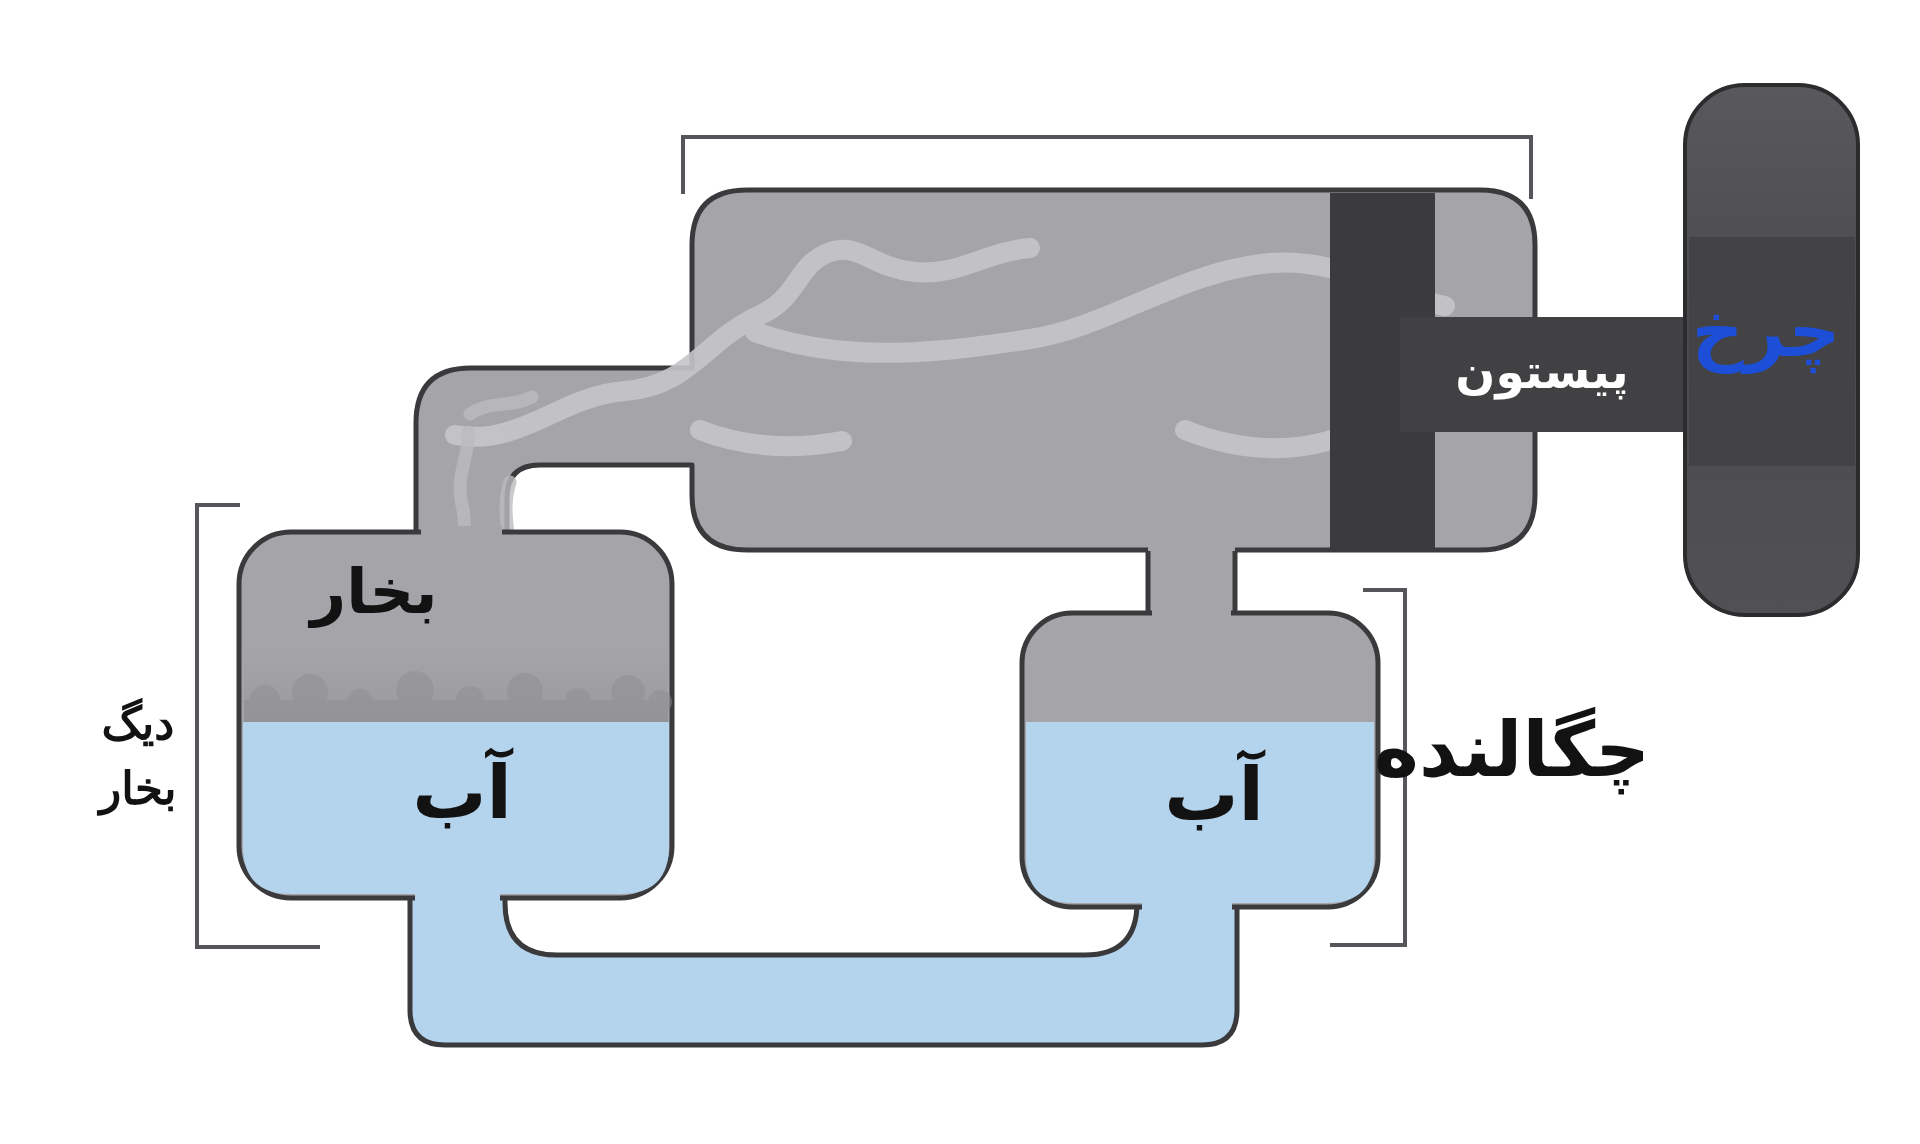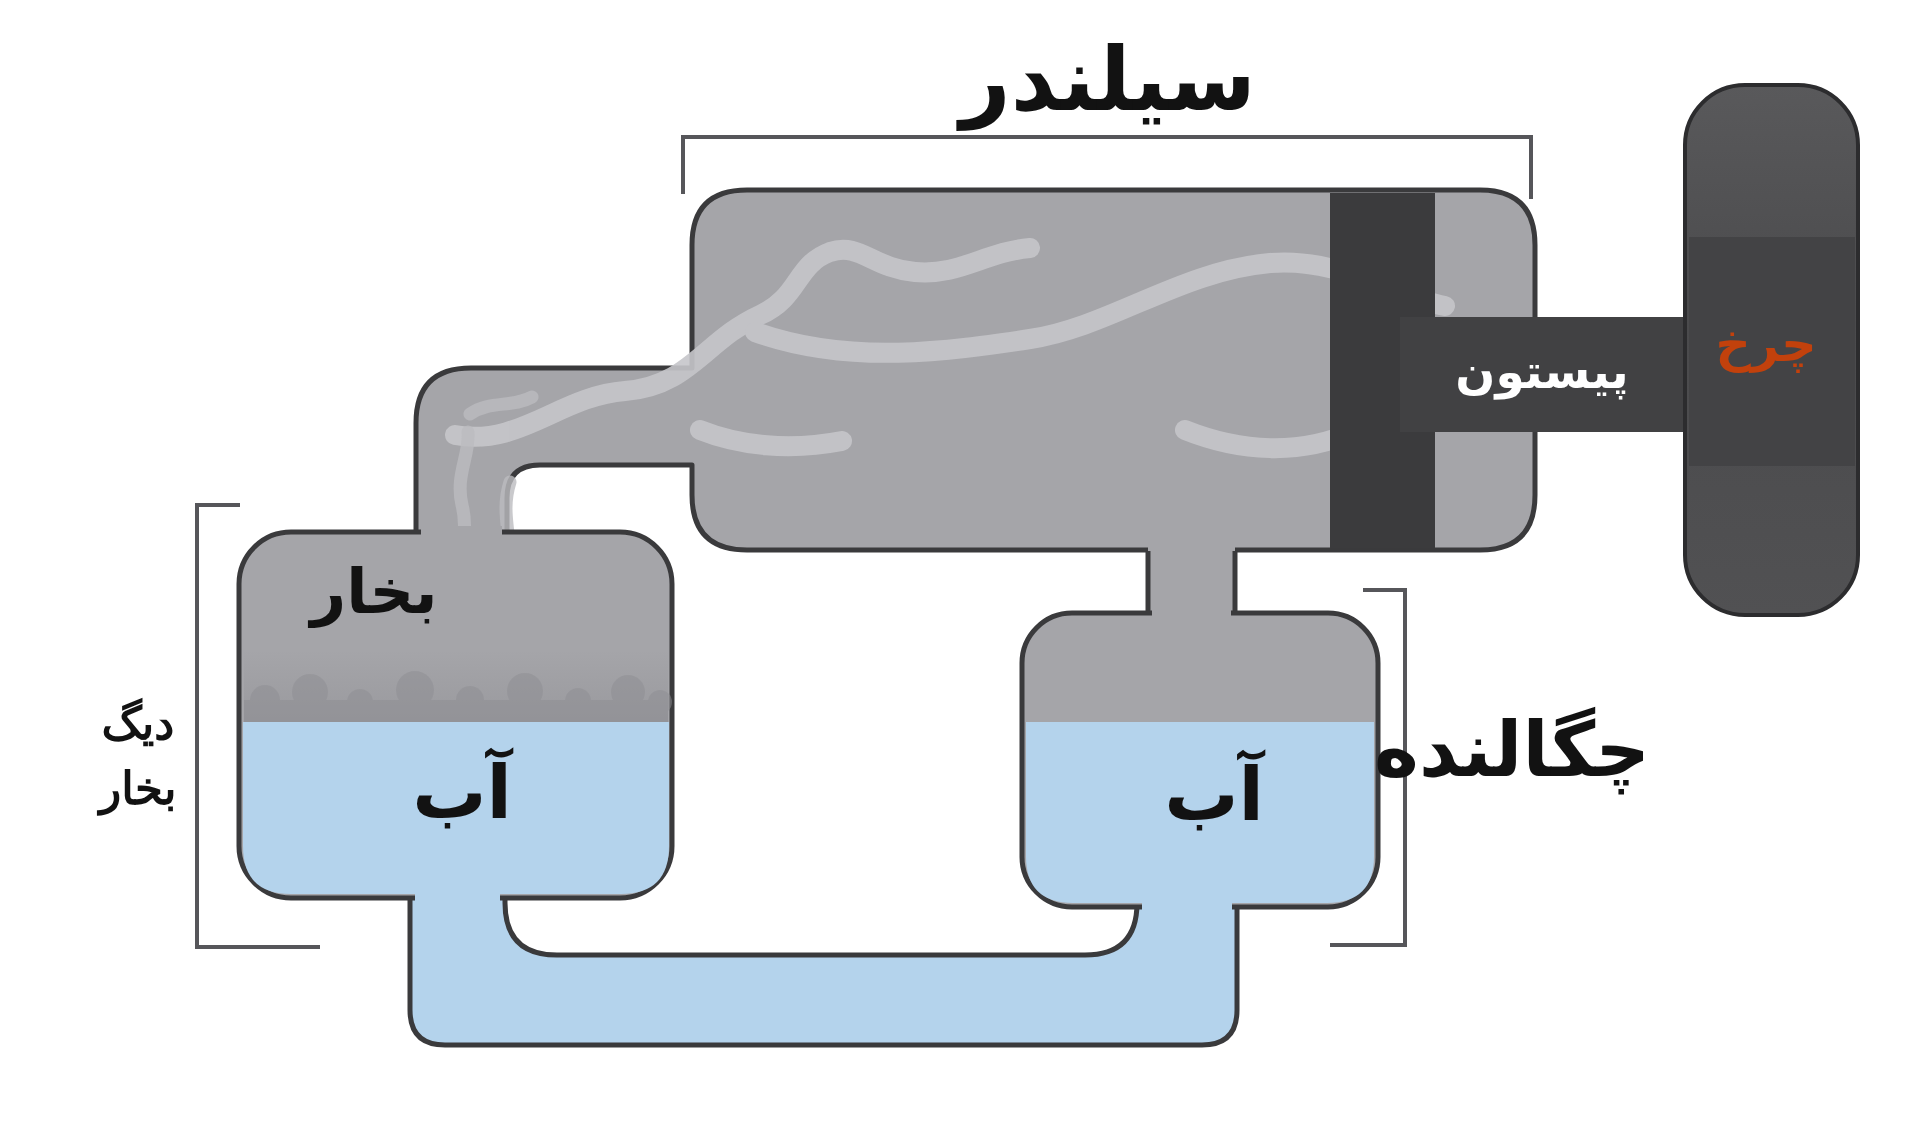--- a/index.html
+++ b/index.html
@@ -15,21 +15,21 @@
     position:absolute;
     transform:translate(-50%,-50%);
     font-weight:bold;
     color:#121212;
     white-space:nowrap;
     direction:rtl;
     text-align:center;
     line-height:1.15;
   }
   .lbl-cylinder{left:1108px;top:80px;font-size:88px;}
-  .lbl-wheel{left:1766px;top:345px;font-size:49px;color:#c2410c;}
+  .lbl-wheel{left:1766px;top:331px;font-size:72px;color:#1d4ed8;}
   .lbl-piston{left:1542px;top:372px;font-size:47px;color:#ffffff;}
   .lbl-steam{left:374px;top:592px;font-size:62px;}
   .lbl-boiler-water{left:462px;top:793px;font-size:74px;}
   .lbl-cond-water{left:1214px;top:795px;font-size:74px;}
   .lbl-condenser{left:1512px;top:750px;font-size:76px;}
   .lbl-boiler{left:138px;top:757px;font-size:45px;line-height:1.45;font-family:Liberation Serif, serif;}
 </style>
 </head>
 <body>
 
@@ -106,21 +106,20 @@
     <rect x="1330" y="193" width="105" height="355" fill="#3b3b3d"></rect>
     <rect x="1400" y="317" width="290" height="115" fill="#414143"></rect>
     <rect x="1685" y="85" width="173" height="530" rx="60" fill="url(#wheelGrad)" stroke="#2c2c2e" stroke-width="4"></rect>
     <rect x="1689" y="237" width="166" height="229" fill="#434345"></rect>
 
     <path d="M683,194 L683,137 L1531,137 L1531,199" fill="none" stroke="#56565a" stroke-width="4"></path>
     <path d="M240,505 L197,505 L197,947 L320,947" fill="none" stroke="#56565a" stroke-width="4"></path>
     <path d="M1363,590 L1405,590 L1405,945 L1330,945" fill="none" stroke="#56565a" stroke-width="4"></path>
   </svg>
 
-  <div class="lbl lbl-cylinder">سیلندر</div>
 
   <div class="lbl lbl-wheel">چرخ</div>
 
   <div class="lbl lbl-piston">پیستون</div>
 
   <div class="lbl lbl-steam">بخار</div>
 
   <div class="lbl lbl-boiler-water">آب</div>
 
   <div class="lbl lbl-cond-water">آب</div>

